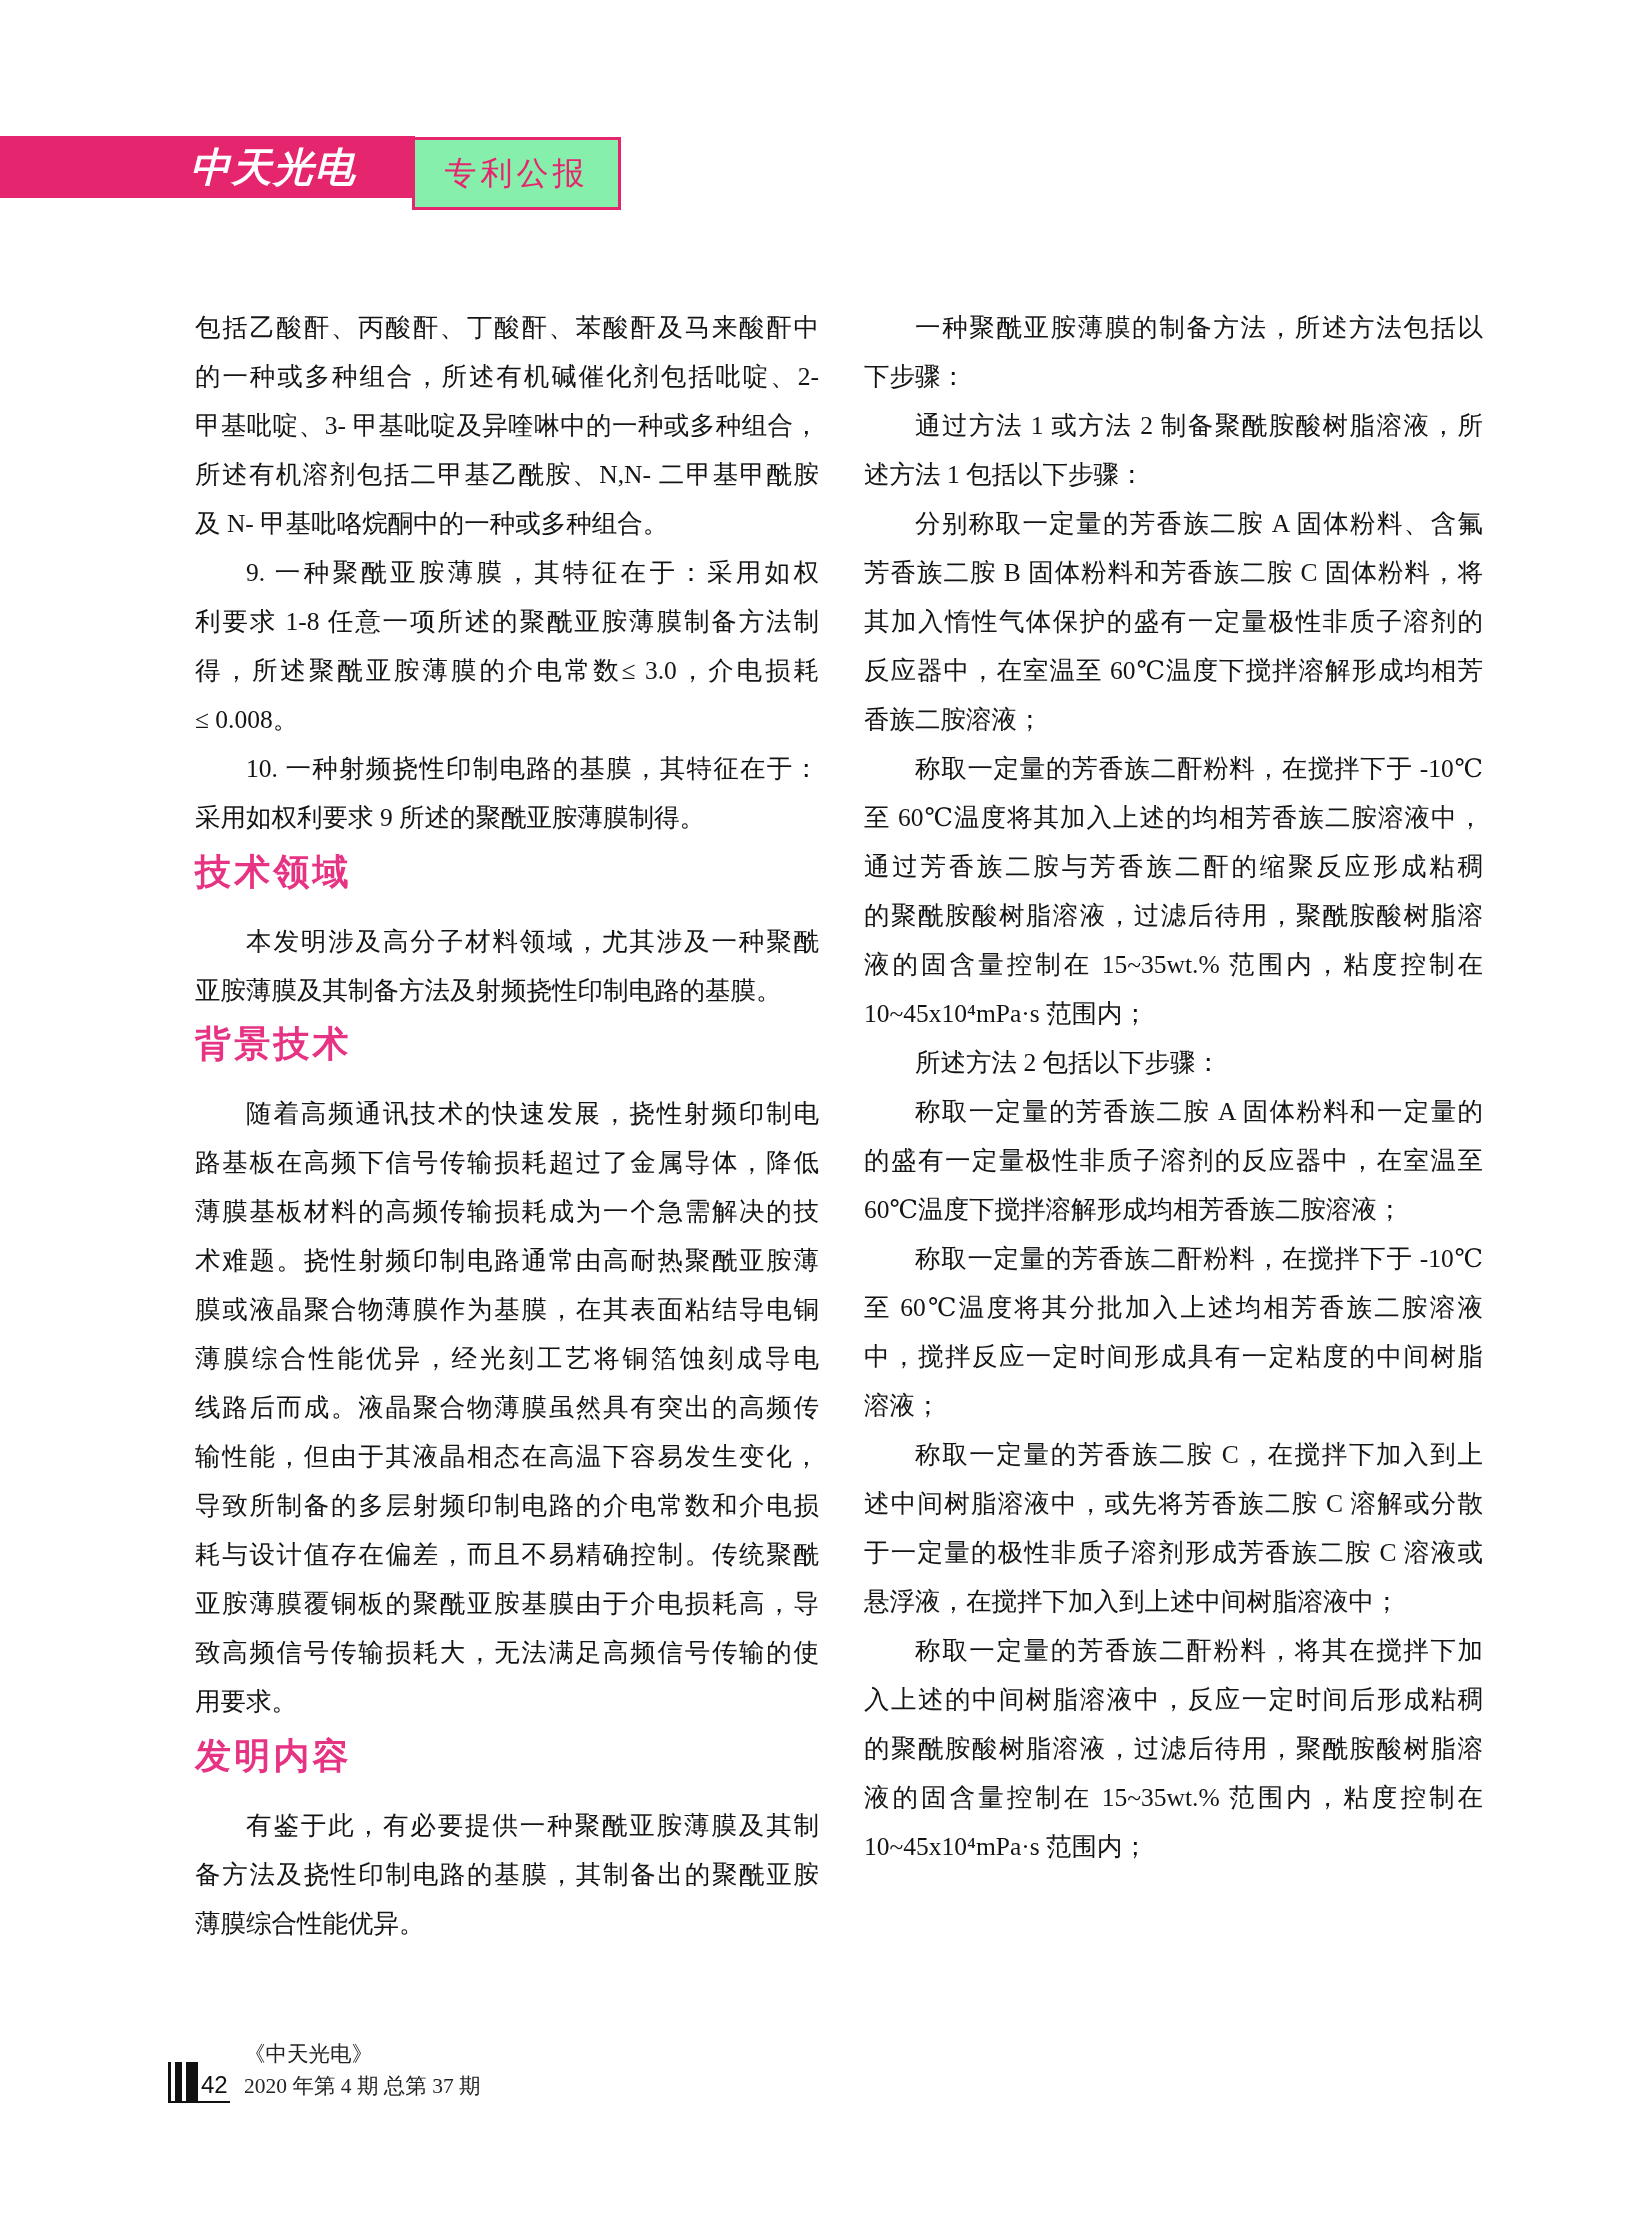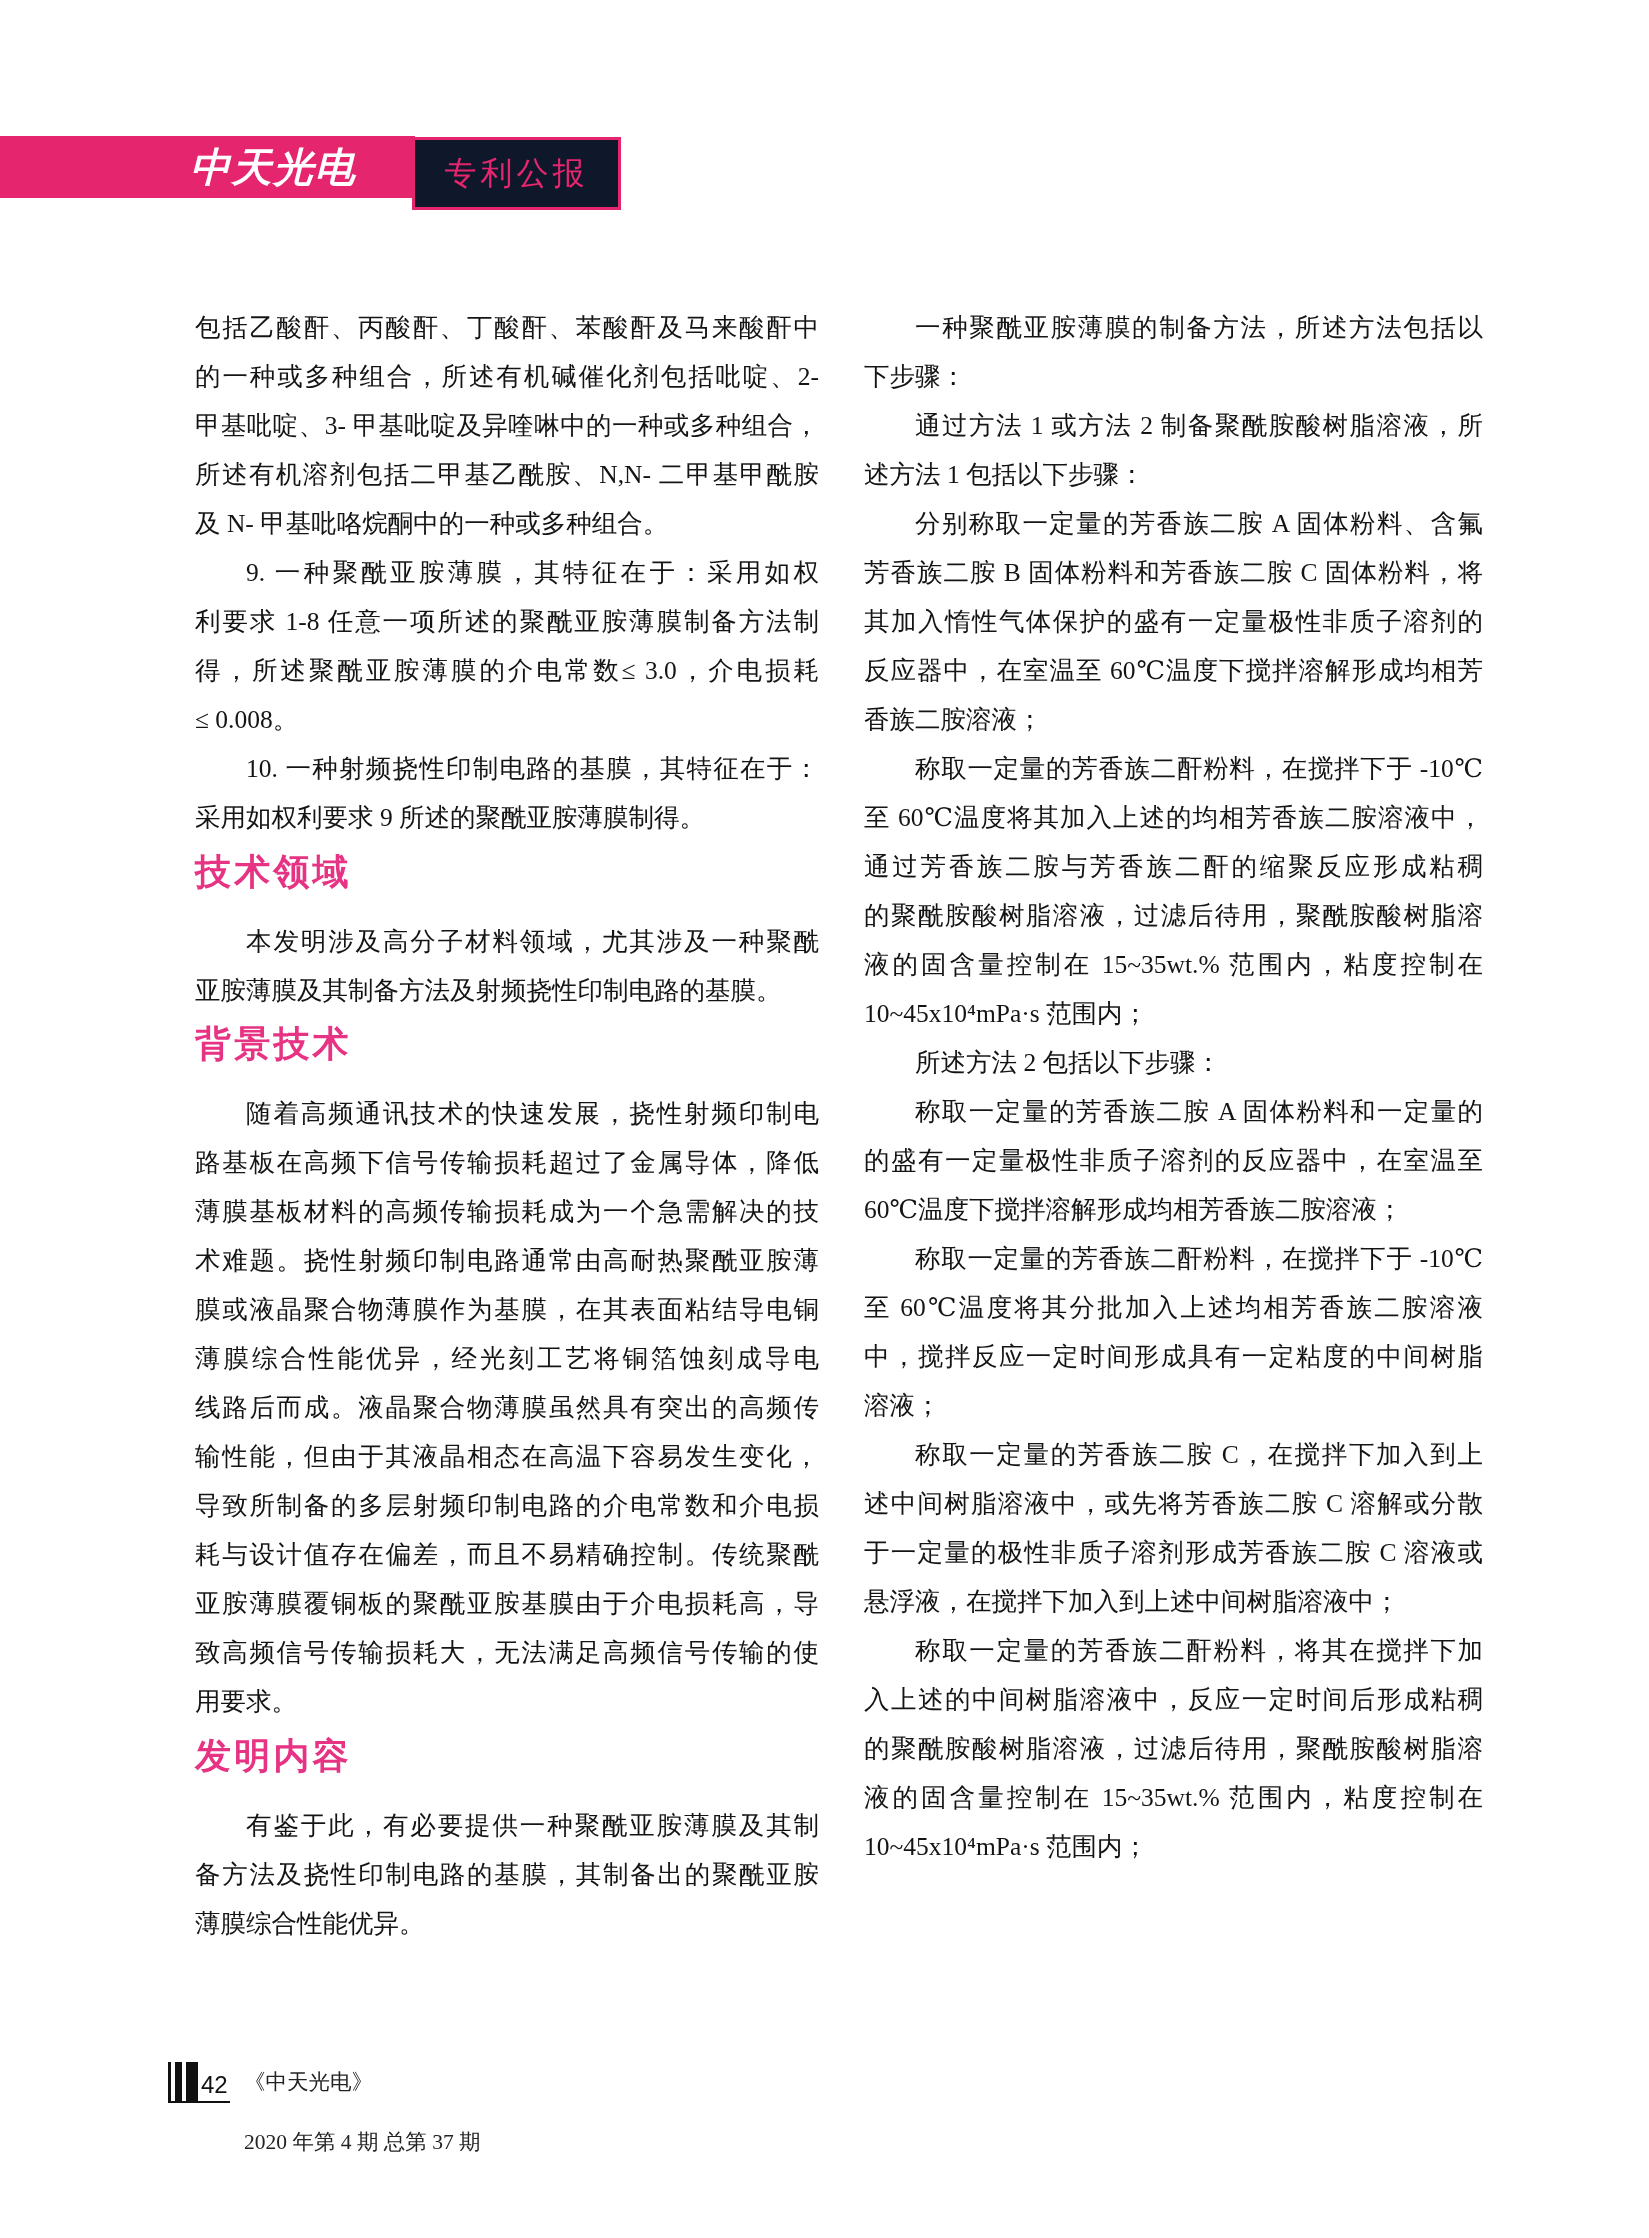--- a/index.html
+++ b/index.html
@@ -18,21 +18,21 @@
   }
   .brand-logo{
     position:absolute;left:190px;top:136px;width:223px;height:62px;
     line-height:62px;color:#ffffff;
     font-size:40px;font-weight:bold;font-style:italic;
     letter-spacing:1.6px;white-space:nowrap;
     font-family:"DejaVu Serif","Liberation Serif",serif;
   }
   .badge{
     position:absolute;left:412px;top:137px;width:209px;height:73px;
-    box-sizing:border-box;background:#0f172a;
+    box-sizing:border-box;background:#86efac;
     border:3.2px solid var(--accent,#e5266f);
   }
   .badge-label{
     display:block;width:100%;height:67px;line-height:67px;
     text-align:center;color:var(--accent,#e5266f);
     font-size:32px;letter-spacing:4px;
     font-family:"Liberation Sans","DejaVu Sans",sans-serif;
   }
   
   .col{position:absolute;top:303px;}
@@ -57,21 +57,21 @@
   .fbar.b1{width:3.2px;}
   .fbar.b2{width:6.4px;}
   .fbar.b3{width:12px;}
   .page-number{
     position:absolute;left:201px;top:2069px;height:32px;line-height:32px;
     font-size:24px;color:#111;
     font-family:"Liberation Sans","DejaVu Sans",sans-serif;
   }
   .footer-rule{position:absolute;left:168px;top:2101px;width:62px;height:2.4px;background:#111;}
   .journal{position:absolute;left:244px;top:2038px;font-size:21.5px;color:#222;}
-  .journal div{height:32px;line-height:32px;white-space:nowrap;margin-top:28px;}
+  .journal div{height:32px;line-height:32px;white-space:nowrap;}
 </style>
 </head>
 <body>
 
 <div class="page">
 
   <div class="brand-bar"></div>
   <div class="brand-logo">中天光电</div>
   <div class="badge">
     <span class="badge-label">专利公报</span>

